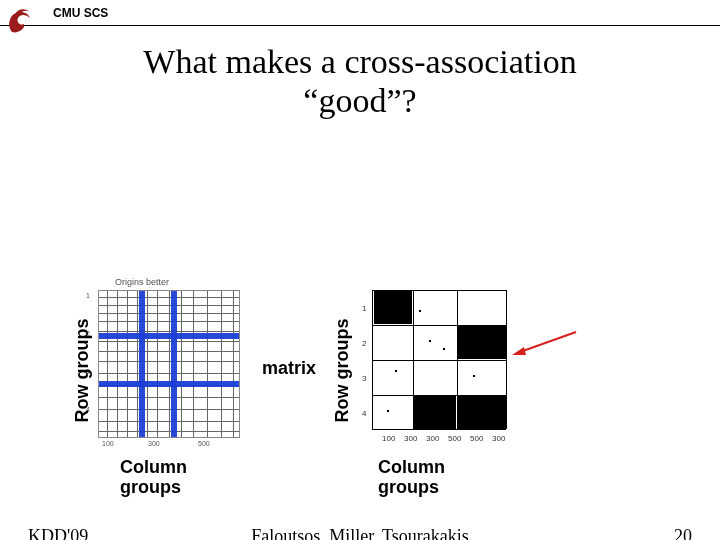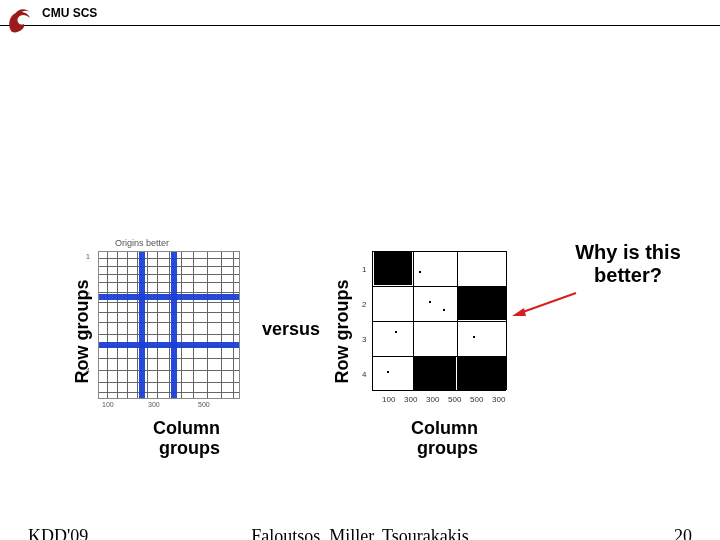--- a/index.html
+++ b/index.html
@@ -10,21 +10,21 @@
     font-family: Arial, Helvetica, sans-serif;
     position: relative;
     overflow: hidden;
   }
   .header {
     height: 26px;
     border-bottom: 1px solid #000;
     display: flex;
     align-items: center;
     padding-left: 6px;
-    gap: 4px;
+    gap: 15px;
   }
   .logo {
     width: 30px;
     height: 34px;
     position: relative;
     top: 8px;
   }
   .header-text {
     font-size: 12px;
     font-weight: bold;
@@ -48,21 +48,21 @@
     transform: rotate(-90deg);
     transform-origin: center;
     font-weight: bold;
     font-size: 18px;
     white-space: nowrap;
   }
   .col-label {
     position: absolute;
     font-weight: bold;
     font-size: 18px;
-    text-align: right;
+    text-align: left;
     line-height: 1.1;
   }
   .versus {
     position: absolute;
     font-weight: bold;
     font-size: 18px;
   }
   .callout {
     position: absolute;
     font-weight: bold;
@@ -138,21 +138,22 @@
 
 <div class="header">
   <svg class="logo" viewBox="0 0 30 34">
     <path d="M6 28 C2 24 2 14 8 10 C14 6 22 8 24 14 C20 10 14 10 12 14 C10 18 14 22 18 20 C20 24 12 30 6 28 Z" fill="#9a1b1b"></path>
     <path d="M9 10 C12 4 20 4 24 8 C22 6 16 6 14 10 Z" fill="#9a1b1b"></path>
   </svg>
   <span class="header-text">CMU SCS</span>
 </div>
 
 <div class="title">
-  <br>
+  <span>What makes a cross-association</span><br>
+  <span>“good”?</span>
 </div>
 
 <div class="content">
 
   <div class="fig-left-title">Origins better</div>
   <div class="fig-left">
     <div class="matrix-grid">
 
       <div class="hline" style="top:6px"></div>
         <div class="hline" style="top:14px"></div>
@@ -196,21 +197,21 @@
     <div class="mg-ticks" style="left:100px; top:150px">500</div>
   </div>
 
   <div class="axis-label-vert" style="left:30px; top:240px;">Row groups</div>
 
   <div class="col-label" style="left:120px; top:338px; width:100px;">
     <span style="white-space:pre-line">Column
 groups</span>
   </div>
 
-  <div class="versus" style="left:262px; top:238px;">versus</div>
+  <div class="versus" style="left:262px; top:238px;">matrix</div>
 
   <div class="axis-label-vert" style="left:290px; top:240px;">Row groups</div>
 
   <div class="fig-right">
     <div class="fr-axes fr-grid">
 
       <div class="gv" style="left:40px"></div>
       <div class="gv" style="left:84px"></div>
       <div class="gv" style="left:133px"></div>
       <div class="gh" style="top:0px"></div>
@@ -242,21 +243,20 @@
     <div class="fr-tick" style="left:92px; top:144px">500</div>
     <div class="fr-tick" style="left:114px; top:144px">500</div>
     <div class="fr-tick" style="left:136px; top:144px">300</div>
   </div>
 
   <div class="col-label" style="left:378px; top:338px; width:100px;">
     <span style="white-space:pre-line">Column
 groups</span>
   </div>
 
-  <div class="callout" style="left:548px; top:160px;">Why is this better?</div>
 
   <svg class="arrow" style="left:510px; top:208px;" viewBox="0 0 70 30">
     <line x1="66" y1="4" x2="10" y2="24" stroke="#d61f1f" stroke-width="2"></line>
     <polygon points="2,27 14,19 16,27" fill="#d61f1f"></polygon>
   </svg>
 
 </div>
 
 <div class="footer">
   <span class="footer-left">KDD'09</span>

